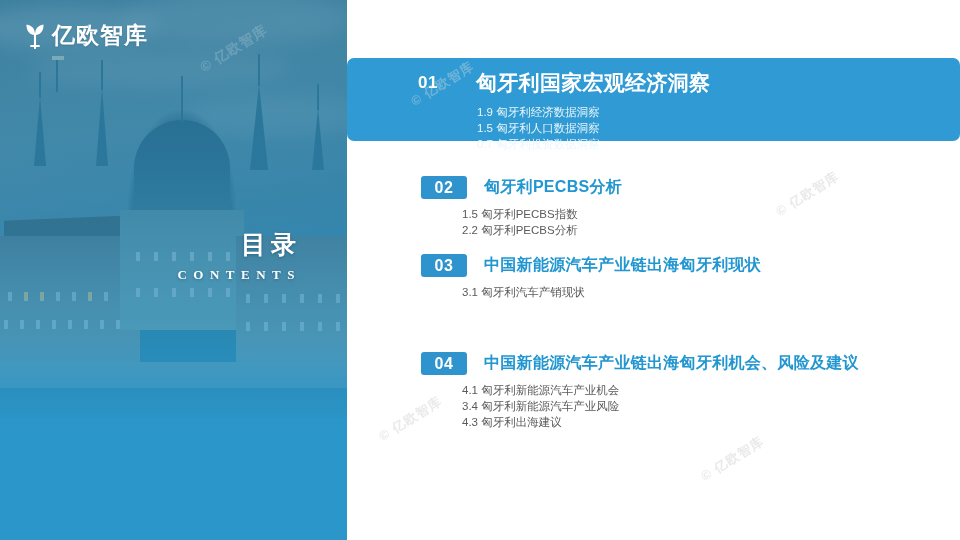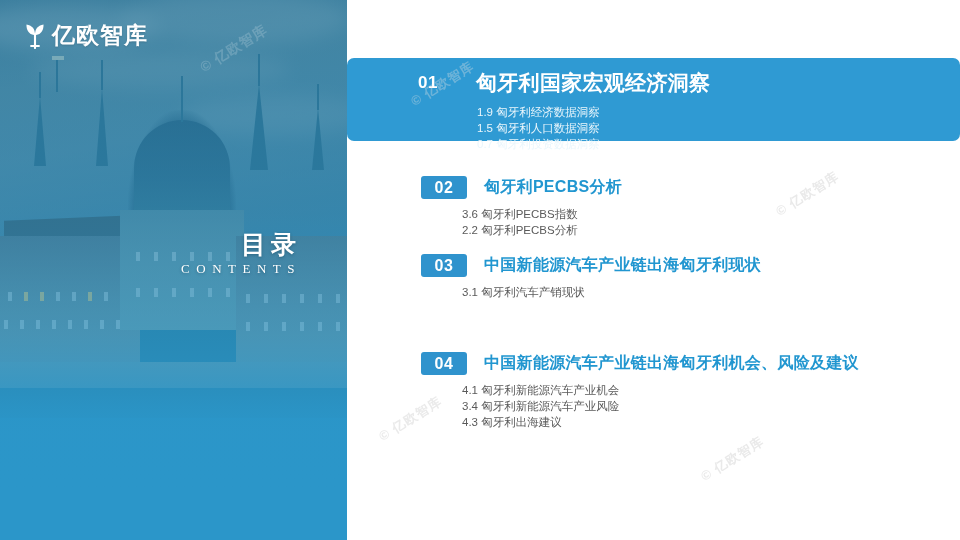--- a/index.html
+++ b/index.html
@@ -95,22 +95,22 @@
 
   .cover-title{
     position:absolute;right:46px;top:232px;text-align:right;
     color:#fff;
   }
   .cover-title .cn{
     font-size:25px;font-weight:700;letter-spacing:5px;line-height:1;
     text-shadow:0 1px 3px rgba(0,40,60,.35);
   }
   .cover-title .en{
-    margin-top:4px;font-family:"Liberation Serif","DejaVu Serif",serif;
-    font-size:13px;letter-spacing:6.5px;font-weight:400;
+    margin-top:10px;font-family:"Liberation Serif","DejaVu Serif",serif;
+    font-size:13px;letter-spacing:6.5px;font-weight:700;
     text-shadow:0 1px 3px rgba(0,40,60,.35);
   }
 
   
   .right-panel{position:absolute;left:347px;top:0;width:613px;height:540px;background:#fff;}
 
   .section{position:absolute;left:0;width:613px;}
   .sec-head{display:flex;align-items:center;}
   .badge{
     width:46px;height:23px;border-radius:3px;background:#2f93cd;color:#fff;
@@ -274,21 +274,21 @@
       <div class="sub">0.7 匈牙利投资数据洞察</div>
     </div>
   </div>
 
   <div class="section" style="top:176px;">
     <div class="sec-head" style="padding-left:74px;">
       <span class="badge">02</span>
       <span class="sec-title">匈牙利PECBS分析</span>
     </div>
     <div class="sec-subs">
-      <div class="sub">3.6 匈牙利PECBS指数</div>
+      <div class="sub">1.5 匈牙利PECBS指数</div>
       <div class="sub">2.2 匈牙利PECBS分析</div>
     </div>
   </div>
 
   <div class="section" style="top:254px;">
     <div class="sec-head" style="padding-left:74px;">
       <span class="badge">03</span>
       <span class="sec-title">中国新能源汽车产业链出海匈牙利现状</span>
     </div>
     <div class="sec-subs">

